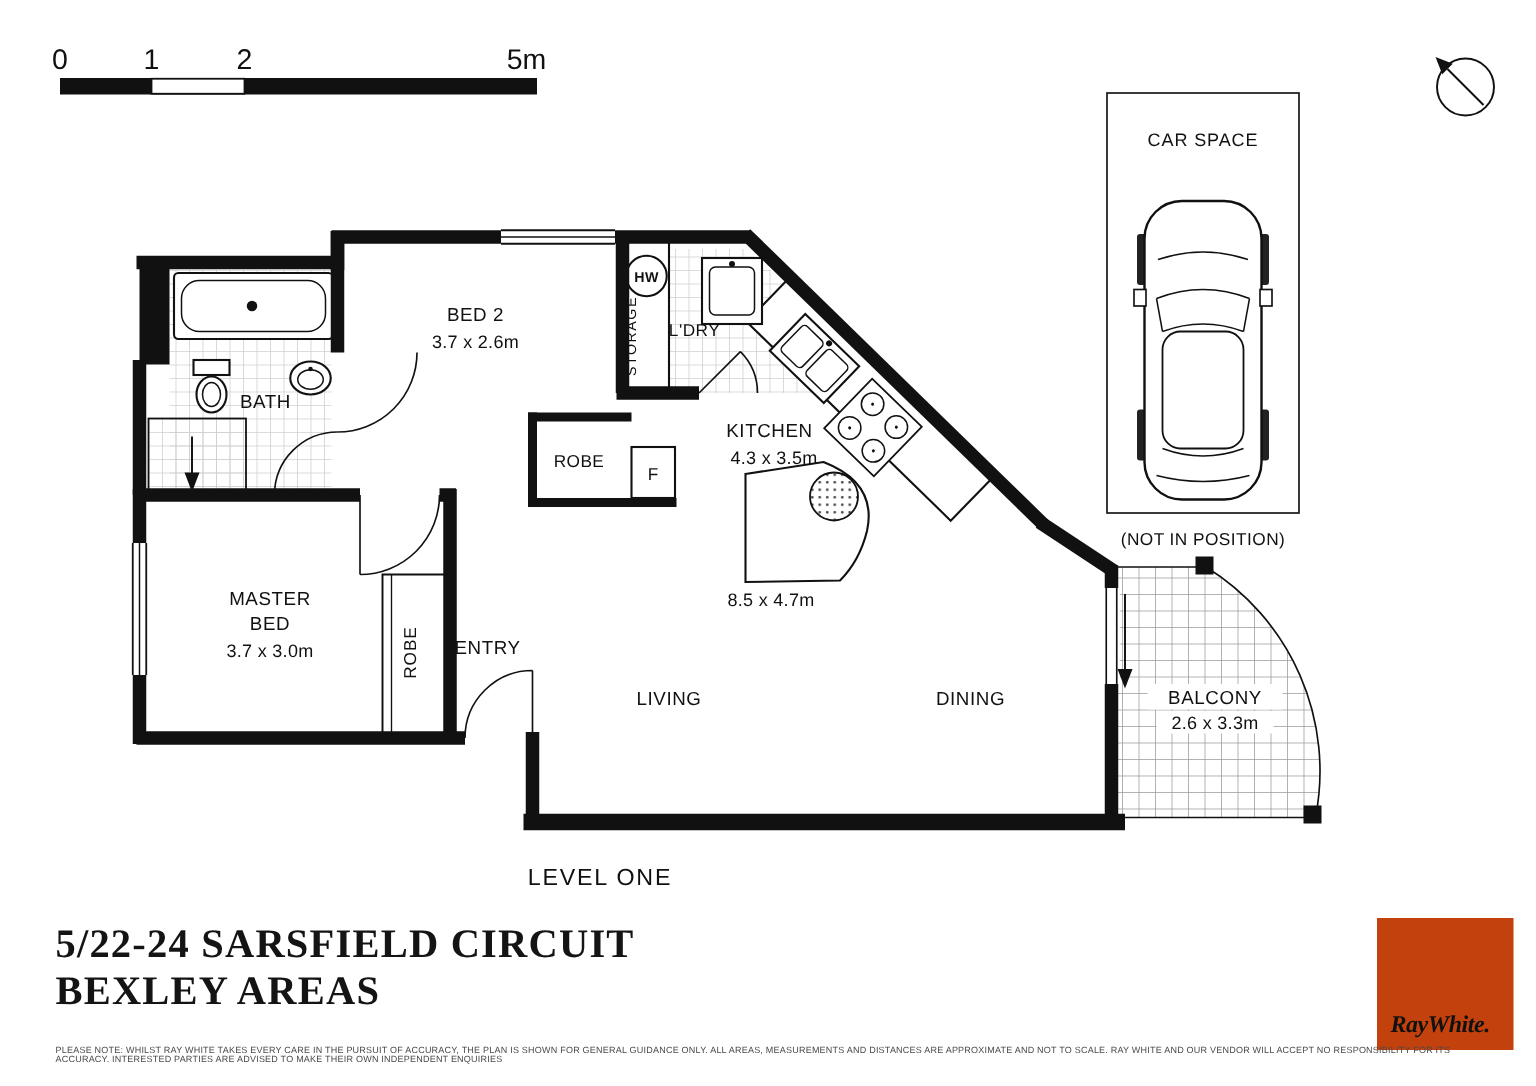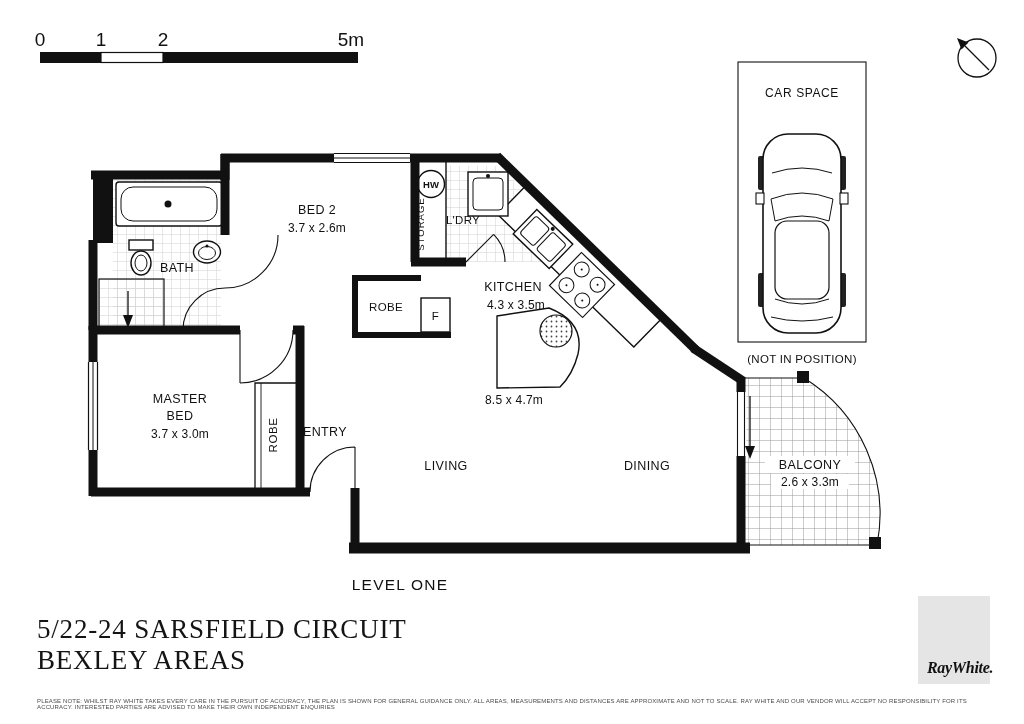--- a/index.html
+++ b/index.html
@@ -19,22 +19,22 @@
   .carTxt{font-size:12px;letter-spacing:.6px;}
   
   .wall{stroke:#111;stroke-width:9;fill:none;}
   .wallT{stroke:#111;stroke-width:11;fill:none;}
   .wallM{stroke:#111;stroke-width:6;fill:none;}
   .thin{stroke:#111;stroke-width:1.4;fill:#fff;}
   .fine{stroke:#111;stroke-width:1;fill:none;}
   .door{stroke:#111;stroke-width:1.1;fill:none;}
   
   .address{position:absolute;left:37px;top:614px;font-family:"Liberation Serif",serif;
-           font-weight:400;font-size:27px;line-height:31px;letter-spacing:.8px;color:#141414;}
-  .logo{position:absolute;left:918px;top:596px;width:72px;height:88px;background:#e5e5e5;}
+           font-weight:700;font-size:27px;line-height:31px;letter-spacing:.8px;color:#141414;}
+  .logo{position:absolute;left:918px;top:612px;width:91px;height:88px;background:#c2410c;}
   .logo span{position:absolute;left:9px;bottom:7px;font-family:"Liberation Serif",serif;
              font-style:italic;font-weight:700;font-size:16px;letter-spacing:-.3px;color:#111;}
   .disclaimer{position:absolute;left:37px;top:698px;width:952px;font-size:6px;
               color:#4a4a4a;letter-spacing:.15px;}
 </style>
 </head>
 <body>
 
 <div class="page">
 

